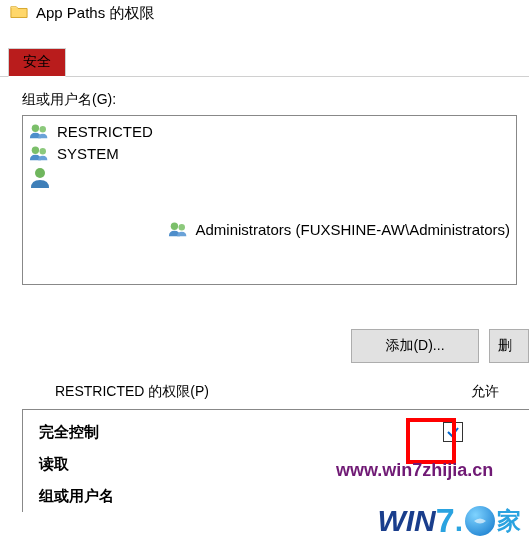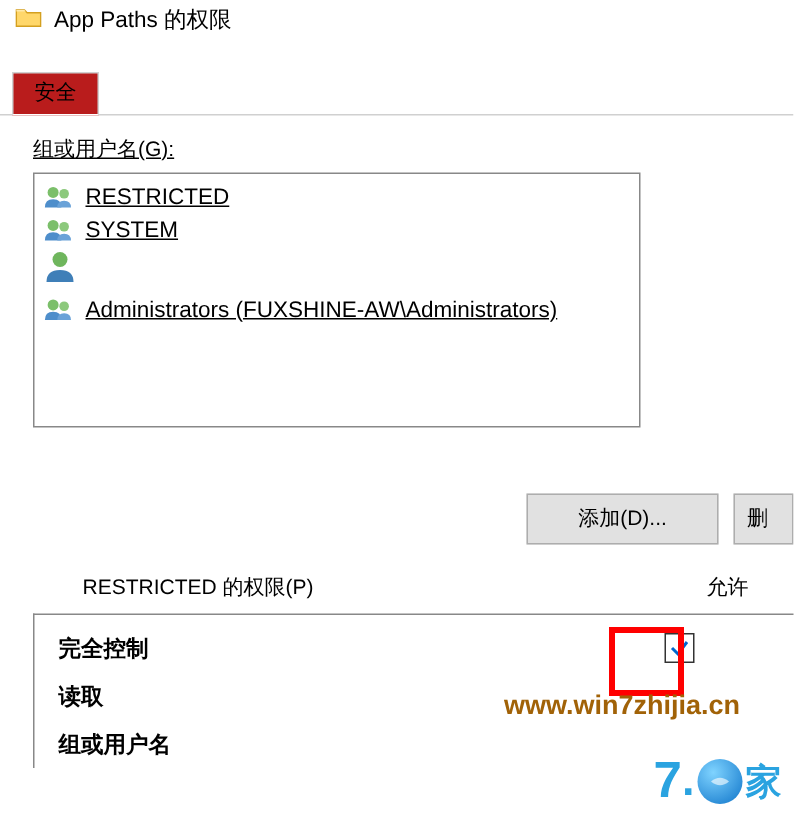--- a/index.html
+++ b/index.html
@@ -33,42 +33,41 @@
       padding: 4px 14px 5px 14px;
       border: 1px solid #d0d0d0;
       border-bottom: 1px solid #fff;
       background: #b91c1c;
       position: relative;
       top: 1px;
       font-size: 14px;
     }
     .content {
       padding: 14px 0 0 22px;
-      text-decoration: underline;
     }
     .label {
       font-size: 14px;
       margin-bottom: 6px;
     }
     .listbox {
       border: 1px solid #888;
-      width: 405px;
+      width: 495px;
       height: 170px;
       background: #fff;
       padding: 4px 2px;
       overflow: hidden;
     }
     .list-item {
       display: flex;
       align-items: center;
       gap: 6px;
       padding: 2px 4px;
       font-size: 15px;
     }
-    .list-item.spaced { margin-top: 5px; }
+    .list-item.spaced { margin-top: 28px; justify-content: flex-end; }
     .users-icon { width: 22px; height: 18px; display: inline-flex; }
     .user-icon-single { width: 22px; height: 22px; display: inline-flex; }
     .button-row {
       display: flex;
       justify-content: flex-end;
       gap: 10px;
       margin-top: 44px;
       padding-right: 0;
       width: 529px;
     }
@@ -116,21 +115,21 @@
       justify-content: center;
     }
     .checkbox svg { width: 14px; height: 14px; }
     .highlight-box {
       position: absolute;
       border: 4px solid #ff0000;
       pointer-events: none;
     }
     .watermark-url {
       position: absolute;
-      color: #a16207;
+      color: #701a75;
       font-family: Arial, sans-serif;
       font-weight: bold;
       font-size: 18px;
       white-space: nowrap;
     }
     .watermark-logo {
       position: absolute;
       right: 8px;
       bottom: 6px;
       display: flex;
@@ -251,20 +250,21 @@
     <div class="allow-cell"></div>
     <div class="deny-cell"></div>
   </div>
 </div>
 
 <div class="highlight-box" style="left:406px;top:418px;width:50px;height:46px;"></div>
 
 <div class="watermark-url" style="left:336px; top:460px;">www.win7zhijia.cn</div>
 
 <div class="watermark-logo">
+  <span class="logo-win"><span class="logo-w">W</span><span class="logo-i">I</span><span class="logo-n">N</span></span>
     <span class="logo-7">7</span>
     <span class="logo-dot">.</span>
     <span class="logo-ball">
       <svg width="18" height="18" viewBox="0 0 18 18">
         <path d="M3 9 Q9 4 15 9 Q9 14 3 9" fill="#fff" opacity="0.6"></path>
       </svg>
     </span>
     <span class="logo-tail">家</span>
 </div>
 

